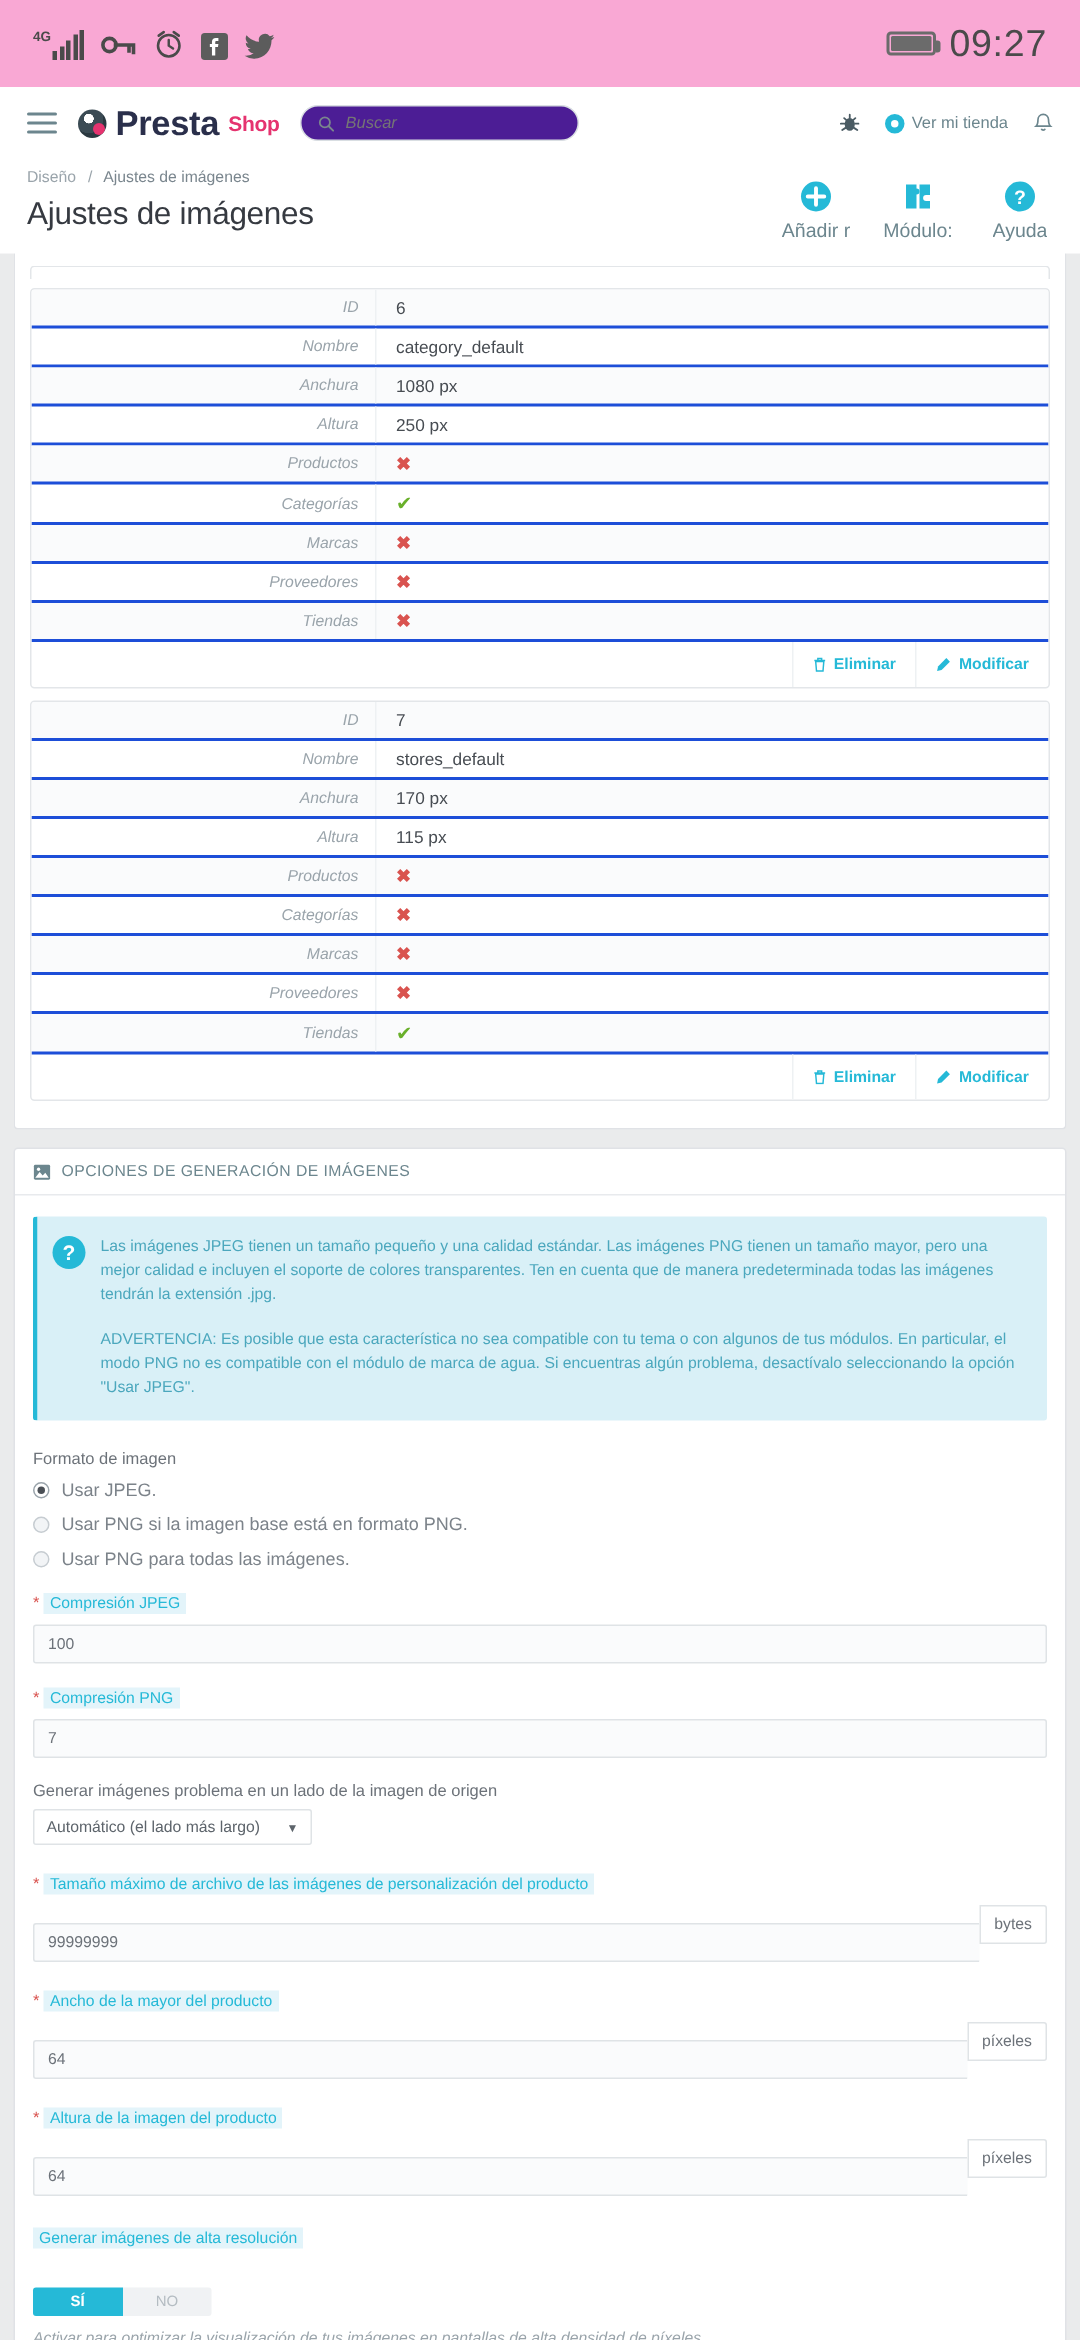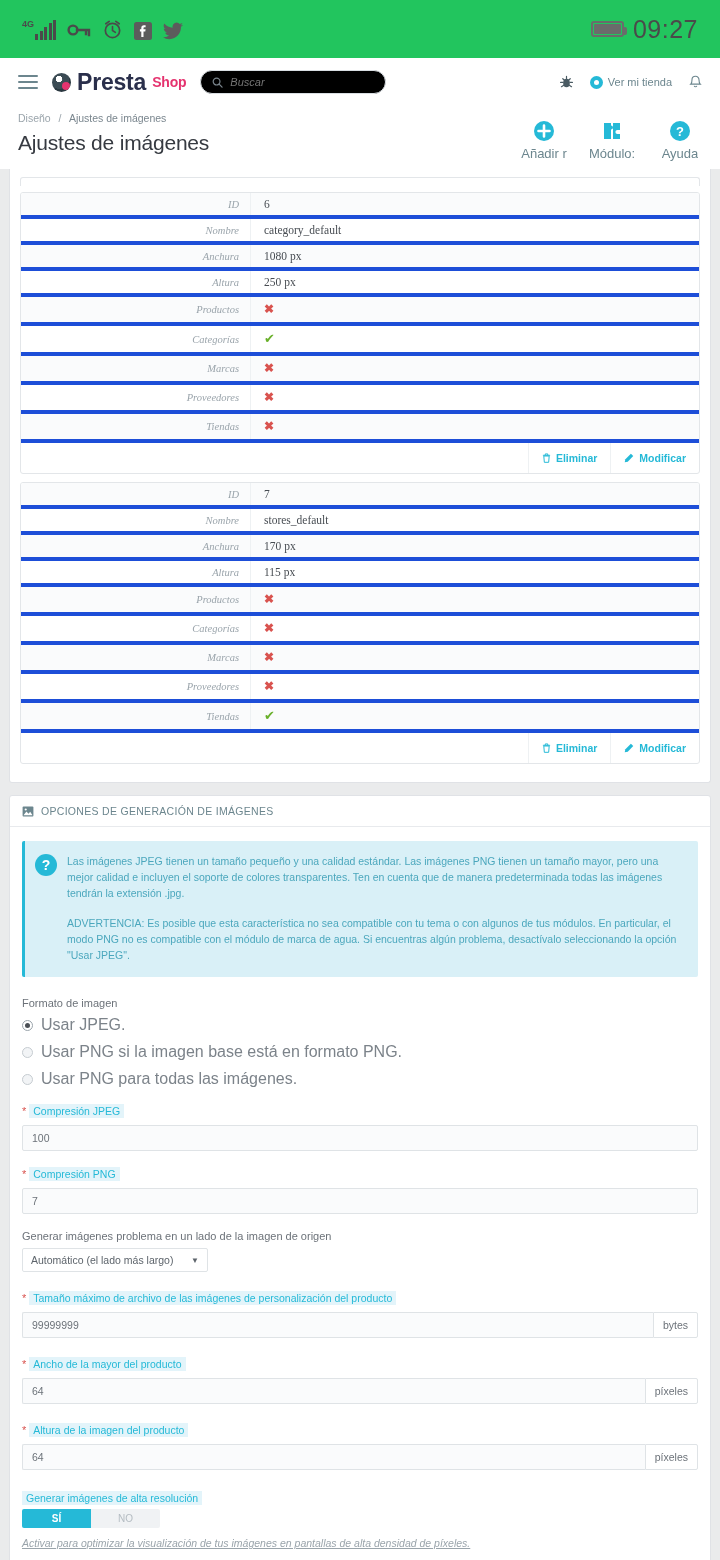--- a/index.html
+++ b/index.html
@@ -6,21 +6,21 @@
   html, body {
     width: 720px; height: 1560px;
     font-family: "Liberation Sans", sans-serif;
     background: #ffffff;
     overflow: hidden;
   }
   .screen { width: 720px; height: 1560px; position: relative; background:#eaebec; }
 
   
   .statusbar {
-    height: 58px; background: #22c55e;
+    height: 58px; background: #f9a8d4;
     display: flex; align-items: center; justify-content: space-between;
     padding: 16px 22px;
   }
   .sb-left { display: flex; align-items: flex-end; gap: 11px; }
   .sb-right { display: flex; align-items: center; gap: 9px; }
   .ico-4g { display:flex; align-items:flex-end; gap:1px; }
   .ico-4g .lbl { font-size: 9px; font-weight: bold; color:#4a4a4a; line-height:9px; margin-bottom:11px;}
   .bars { display:flex; align-items:flex-end; gap:1.5px; height:20px; }
   .bars i { width:3px; background:#4a4a4a; display:block; }
   .bars i:nth-child(1){height:6px;} .bars i:nth-child(2){height:9px;}
@@ -42,21 +42,21 @@
   .brand .logo {
     width:19px;height:19px;border-radius:50%;
     background: radial-gradient(circle at 38% 32%, #ffffff 0 18%, #3b4b54 19% 55%, #2a3840 56% 100%);
     position:relative; overflow:hidden;
   }
   .brand .logo::after{content:"";position:absolute;right:1px;bottom:2px;width:8px;height:8px;border-radius:50%;background:#e5336f;}
   .brand .t1 { font-size:23px; font-weight:bold; color:#2a2f4b; letter-spacing:-0.2px;}
   .brand .t2 { font-size:14px; font-weight:bold; color:#e5336f; letter-spacing:-0.2px;}
   .searchbox {
     flex:0 0 186px; height:24px; border:1px solid #d9dee2; border-radius:14px;
-    display:flex; align-items:center; gap:7px; padding:0 11px; background:#000000;
+    display:flex; align-items:center; gap:7px; padding:0 11px; background:#4c1d95;
   }
   .searchbox svg { flex:0 0 11px; }
   .searchbox input {
     border:0; outline:0; font-size:11px; font-style:italic; color:#9aa4ab;
     font-family:"Liberation Sans",sans-serif; width:100%; background:transparent;
   }
   .nav-right { margin-left:auto; display:flex; align-items:center; gap:17px; }
   .nav-right .item { display:flex; align-items:center; gap:5px; font-size:11px; color:#6c868e;}
   .eye-dot { width:13px;height:13px;border-radius:50%;background:#25b9d7;display:flex;align-items:center;justify-content:center;}
   .eye-dot i { width:5px;height:5px;border-radius:50%;background:#fff;display:block;}
@@ -72,21 +72,21 @@
   .tb-btn .lab { font-size:13px; color:#6c868e; white-space:nowrap; overflow:hidden; }
 
   
   .content { padding: 0 0 0 0; background:#eaebec; }
 
   .panel { background:#fff; border:1px solid #e0e2e6; border-radius:3px; margin:0 9px; }
   .panel.clip-top { border-top:0; border-radius:0 0 3px 3px; }
 
   
   .card { border:1px solid #e3e6e9; border-radius:3px; margin:0 0 8px 0; background:#fff; overflow:hidden;}
-  .crow { display:flex; border-bottom:4px solid #1d4ed8; min-height:26px; align-items:flex-end;font-family:Liberation Serif, serif; }
+  .crow { display:flex; border-bottom:2px solid #1d4ed8; min-height:26px; align-items:flex-end; }
   .crow:last-child { border-bottom:0; }
   .crow .k {
     flex:0 0 230px; text-align:right; padding:5px 11px 5px 0;
     font-size:10.5px; font-style:italic; color:#9aa4ab;
     border-right:1px solid #eef1f3; align-self:stretch; display:flex;
     align-items:center; justify-content:flex-end;
   }
   .crow .v { padding:5px 0 5px 13px; font-size:11.5px; color:#474c52; }
   .crow.stripe { background:#fafbfc; }
   .tick { color:#69b02a; font-size:13px; }
@@ -127,43 +127,43 @@
   .fgroup { margin-bottom:13px; }
   .flabel-plain { font-size:11px; color:#6c7279; margin-bottom:7px; display:block; }
   .flabel { font-size:10.5px; color:#25b9d7; background:#e3f4fa; padding:1px 4px; display:inline-block; }
   .req { color:#d9534f; font-size:11px; margin-right:3px; }
   .finput {
     width:100%; height:26px; border:1px solid #dfe3e6; border-radius:2px;
     background:#fafbfc; font-size:10.5px; color:#6c7279; padding:0 9px;
     font-family:"Liberation Sans",sans-serif; outline:none; margin-top:6px;
   }
   .igroup { display:flex; margin-top:6px; }
-  .igroup .finput { margin-top:0; border-radius:2px 0 0 2px; border-right:0; }
+  .igroup .finput { margin-top:12px; border-radius:2px 0 0 2px; border-right:0; }
   .iaddon {
     flex:0 0 auto; min-width:44px; padding:0 9px; height:26px;
     border:1px solid #dfe3e6; border-radius:0 2px 2px 0; background:#fff;
     display:flex; align-items:center; justify-content:center;
     font-size:10.5px; color:#6c7279;
   }
   .fselect {
     margin-top:6px; width:186px; height:24px; border:1px solid #dfe3e6;
     border-radius:2px; background:#fff; font-size:10.5px; color:#5d646b;
     padding:0 8px; display:flex; align-items:center; justify-content:space-between;
     cursor:pointer;
   }
   .caret { font-size:8px; color:#5d646b; }
 
   .radio-row { display:flex; align-items:center; gap:8px; margin-bottom:9px; }
   .rdo { width:11px;height:11px;border-radius:50%;border:1px solid #c6ccd1;background:#f2f4f6;
          display:flex;align-items:center;justify-content:center;flex:0 0 11px; }
   .rdo.on { border-color:#9aa4ab; background:#fff; }
   .rdo.on i { width:5px;height:5px;border-radius:50%;background:#4a4f55;display:block;}
-  .radio-row span { font-size:16px; color:#7c838a;text-align:center; }
-
-  .switch { display:flex; margin-top:3px; width:138px; }
+  .radio-row span { font-size:12px; color:#7c838a;text-align:center; }
+
+  .switch { display:flex; margin-top:25px; width:119px; }
   .switch div { flex:1; height:19px; display:flex; align-items:center; justify-content:center;
                 font-size:10px; cursor:pointer; }
   .switch .on { background:#25b9d7; color:#fff; font-weight:bold; border-radius:2px 0 0 2px;}
   .switch .off { background:#f0f2f4; color:#b4bcc2; border-radius:0 2px 2px 0;}
   .hint { font-size:10.5px; font-style:italic; color:#9aa4ab; margin-top:9px;text-decoration:underline; }
 
   .panelfoot { border-top:1px solid #e8eaed; padding:9px 12px; display:flex; justify-content:flex-end; }
 </style>
 </head>
 <body>

